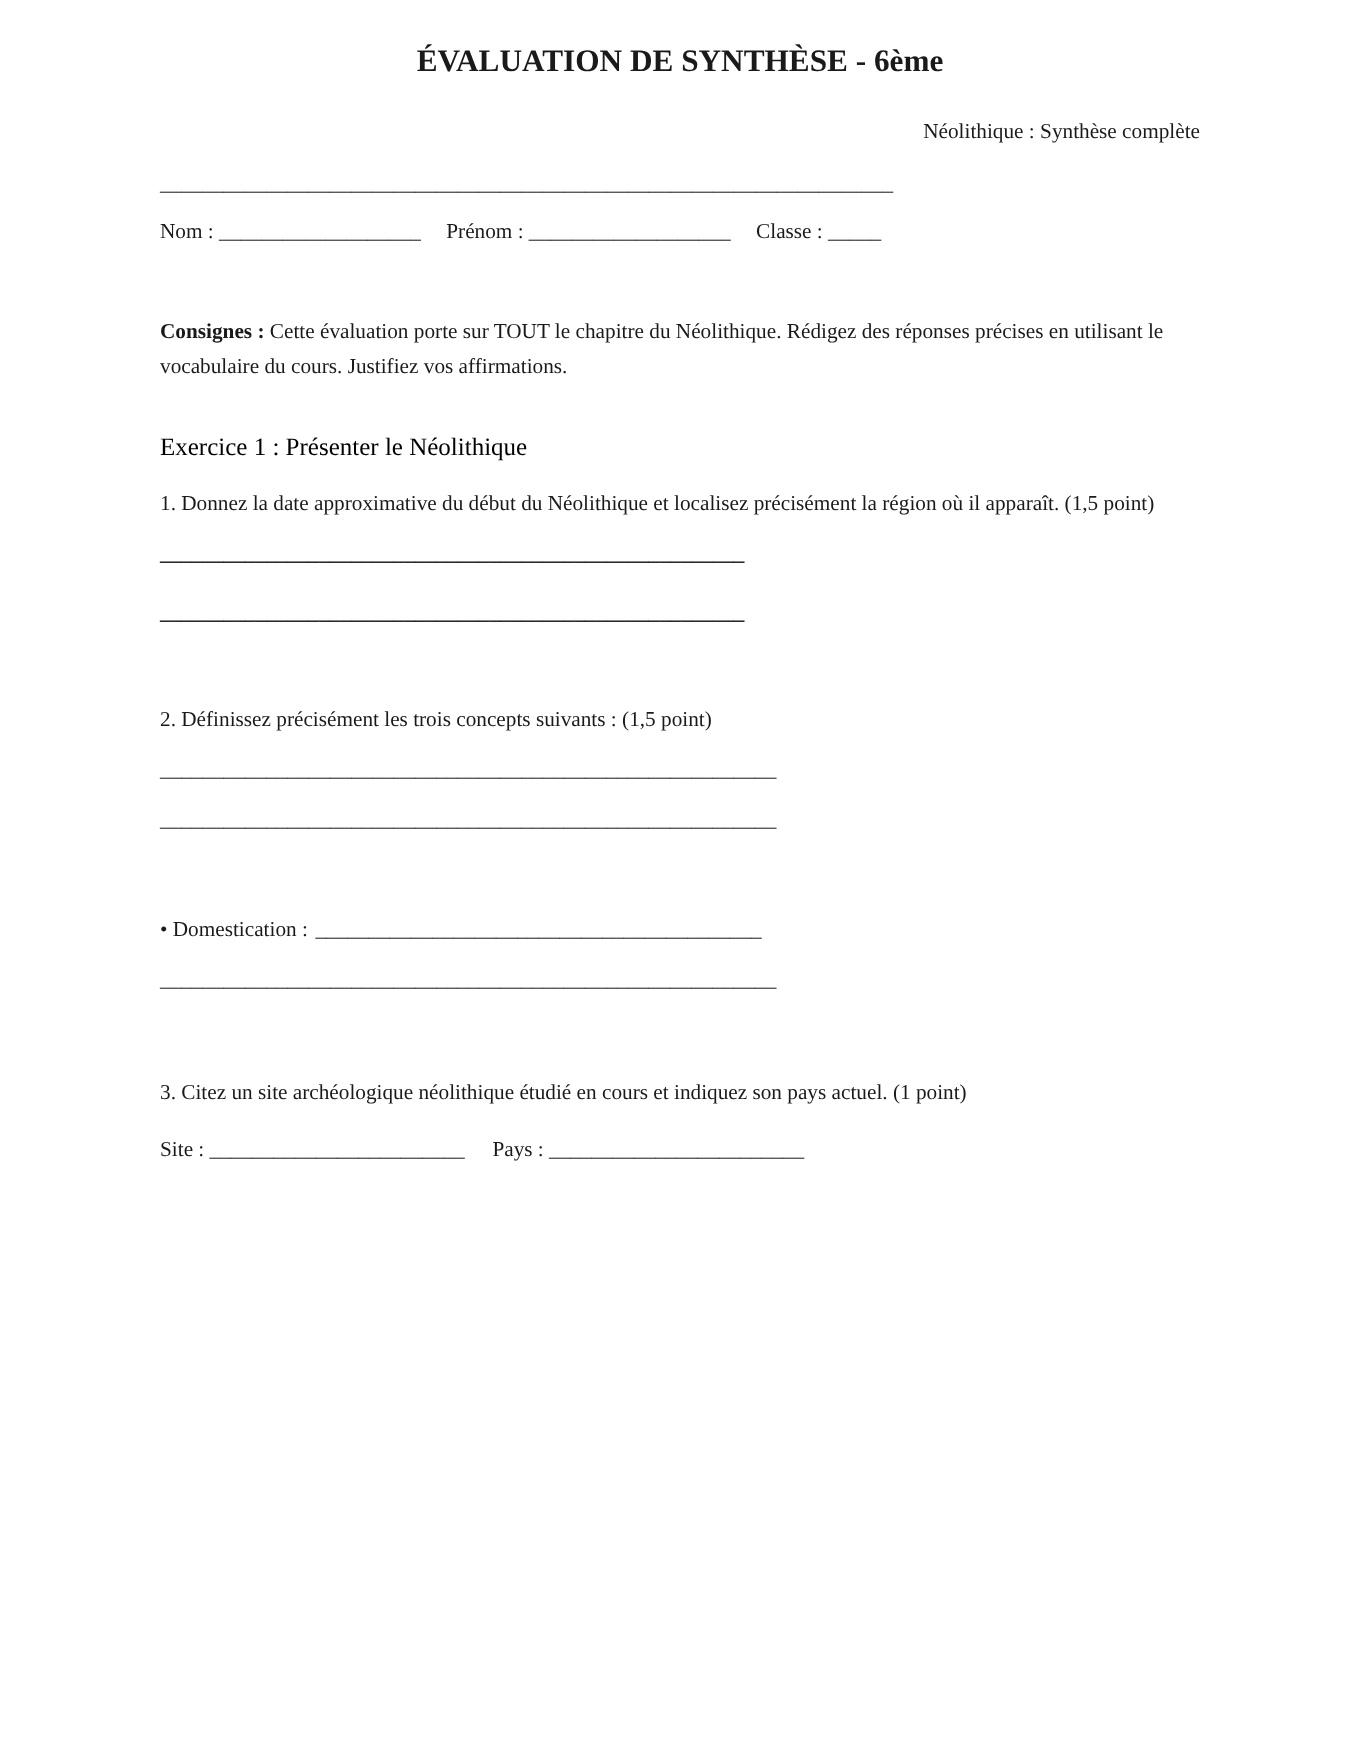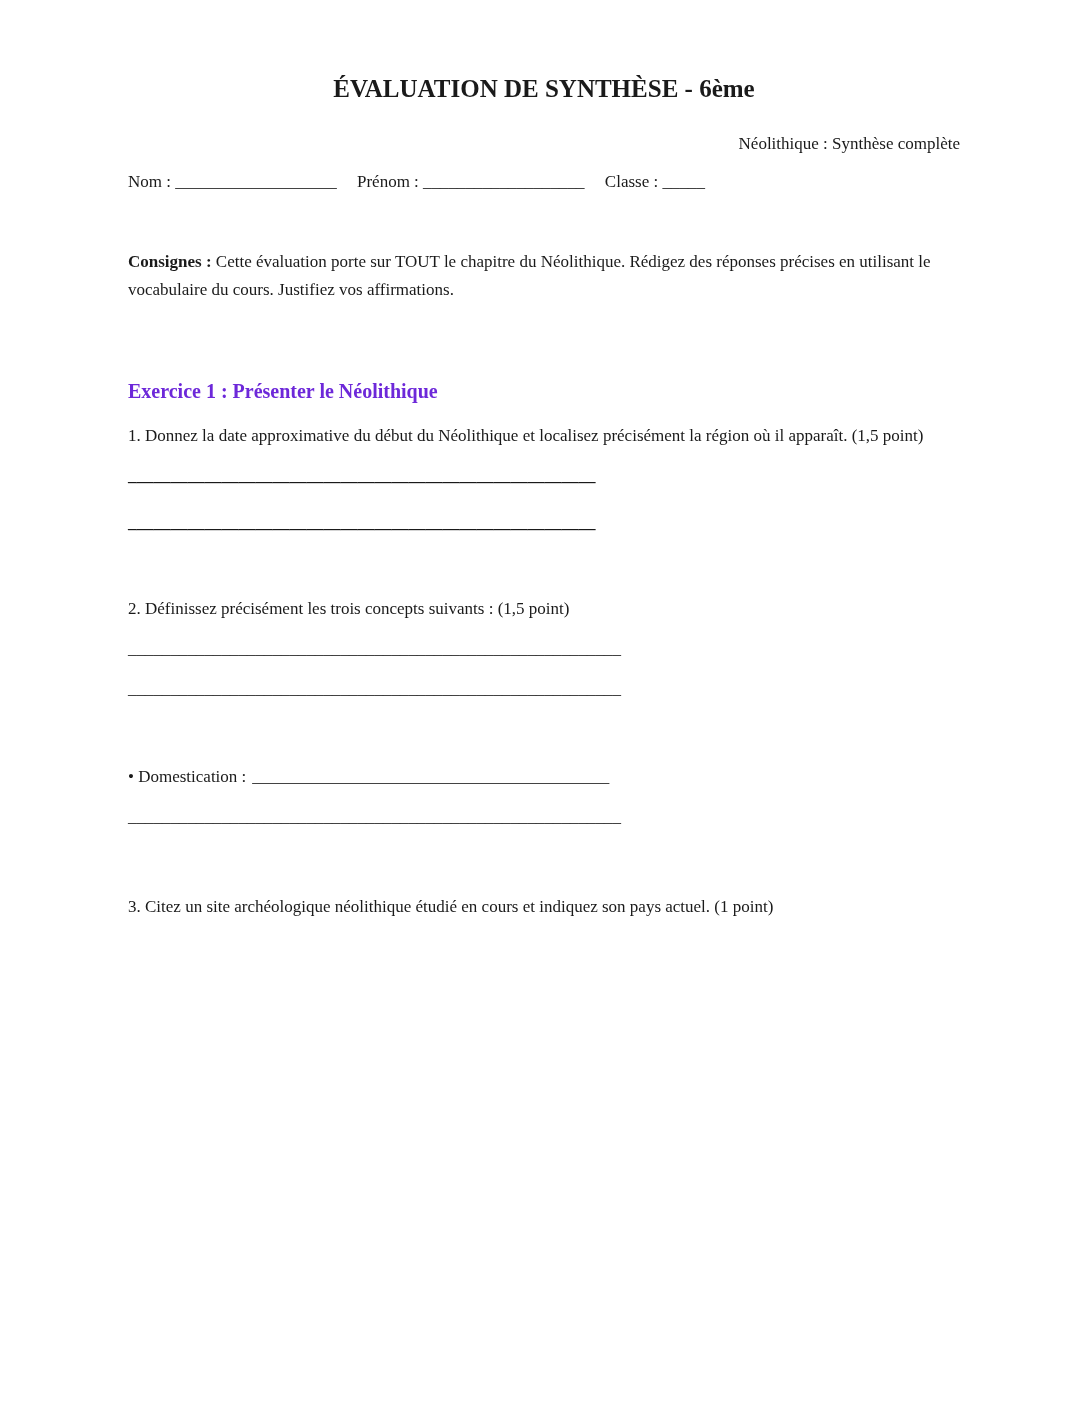--- a/index.html
+++ b/index.html
@@ -13,21 +13,21 @@
     overflow: hidden;
     font-family: "Liberation Serif", "DejaVu Serif", serif;
     color: #1a1a1a;
     font-size: 17px;
     line-height: 28px;
   }
   .doc {
     box-sizing: border-box;
     width: 1088px;
     height: 1408px;
-    padding: 74px 128px 40px 128px;
+    padding: 35px 128px 40px 128px;
     background: #ffffff;
   }
   .doc-title {
     text-align: center;
     font-weight: bold;
     font-size: 25px;
     line-height: 30px;
     margin: 0;
   }
   .doc-subtitle {
@@ -46,25 +46,25 @@
   }
   .identity-group { margin-right: 16px; }
   .identity-group:last-child { margin-right: 0; }
   .blank { white-space: nowrap; }
   .blank.gap-left { margin-left: 6px; }
   .consignes {
     margin: 52px 0 0 0;
   }
   .consignes .label { font-weight: bold; }
   .exercise-heading {
-    margin: 72px 0 0 0;
-    font-weight: bold;
+    margin: 36px 0 0 0;
+    font-weight: normal;
     font-size: 20px;
     line-height: 30px;
-    color: #6d28d9;
+    color: #000000;
   }
   .points-note {
     margin: 16px 0 0 0;
     font-style: italic;
   }
   .question {
     margin: 16px 0 0 0;
   }
   .question.q2 { margin-top: 58px; }
   .question.q3 { margin-top: 62px; }
@@ -92,20 +92,21 @@
 </style>
 </head>
 <body>
 
 <div class="doc">
 
   <h1 class="doc-title">ÉVALUATION DE SYNTHÈSE - 6ème</h1>
 
   <p class="doc-subtitle">Néolithique : Synthèse complète</p>
 
+  <p class="separator-line">_____________________________________________________________________</p>
 
   <p class="identity-line">
     <span class="identity-group"><span>Nom :</span> <span class="blank">___________________</span></span>
     <span class="identity-group"><span>Prénom :</span> <span class="blank">___________________</span></span>
     <span class="identity-group"><span>Classe :</span> <span class="blank">_____</span></span>
   </p>
 
   <p class="consignes">
     <span class="label">Consignes :</span>
     <span>Cette évaluation porte sur TOUT le chapitre du Néolithique. Rédigez des réponses précises en utilisant le vocabulaire du cours. Justifiez vos affirmations.</span>
@@ -123,14 +124,18 @@
 
   <p class="continuation-line">__________________________________________________________</p>
 
   <p class="continuation-line">__________________________________________________________</p>
 
   <p class="bullet-line later"><span>• Domestication :</span><span class="blank gap-left">__________________________________________</span></p>
   <p class="continuation-line">__________________________________________________________</p>
 
   <p class="question q3">3. Citez un site archéologique néolithique étudié en cours et indiquez son pays actuel. (1 point)</p>
 
+  <p class="site-pays-line">
+    <span class="pair"><span>Site :</span> <span class="blank">________________________</span></span>
+    <span class="pair"><span>Pays :</span> <span class="blank">________________________</span></span>
+  </p>
 
 </div>
 
 </body></html>

